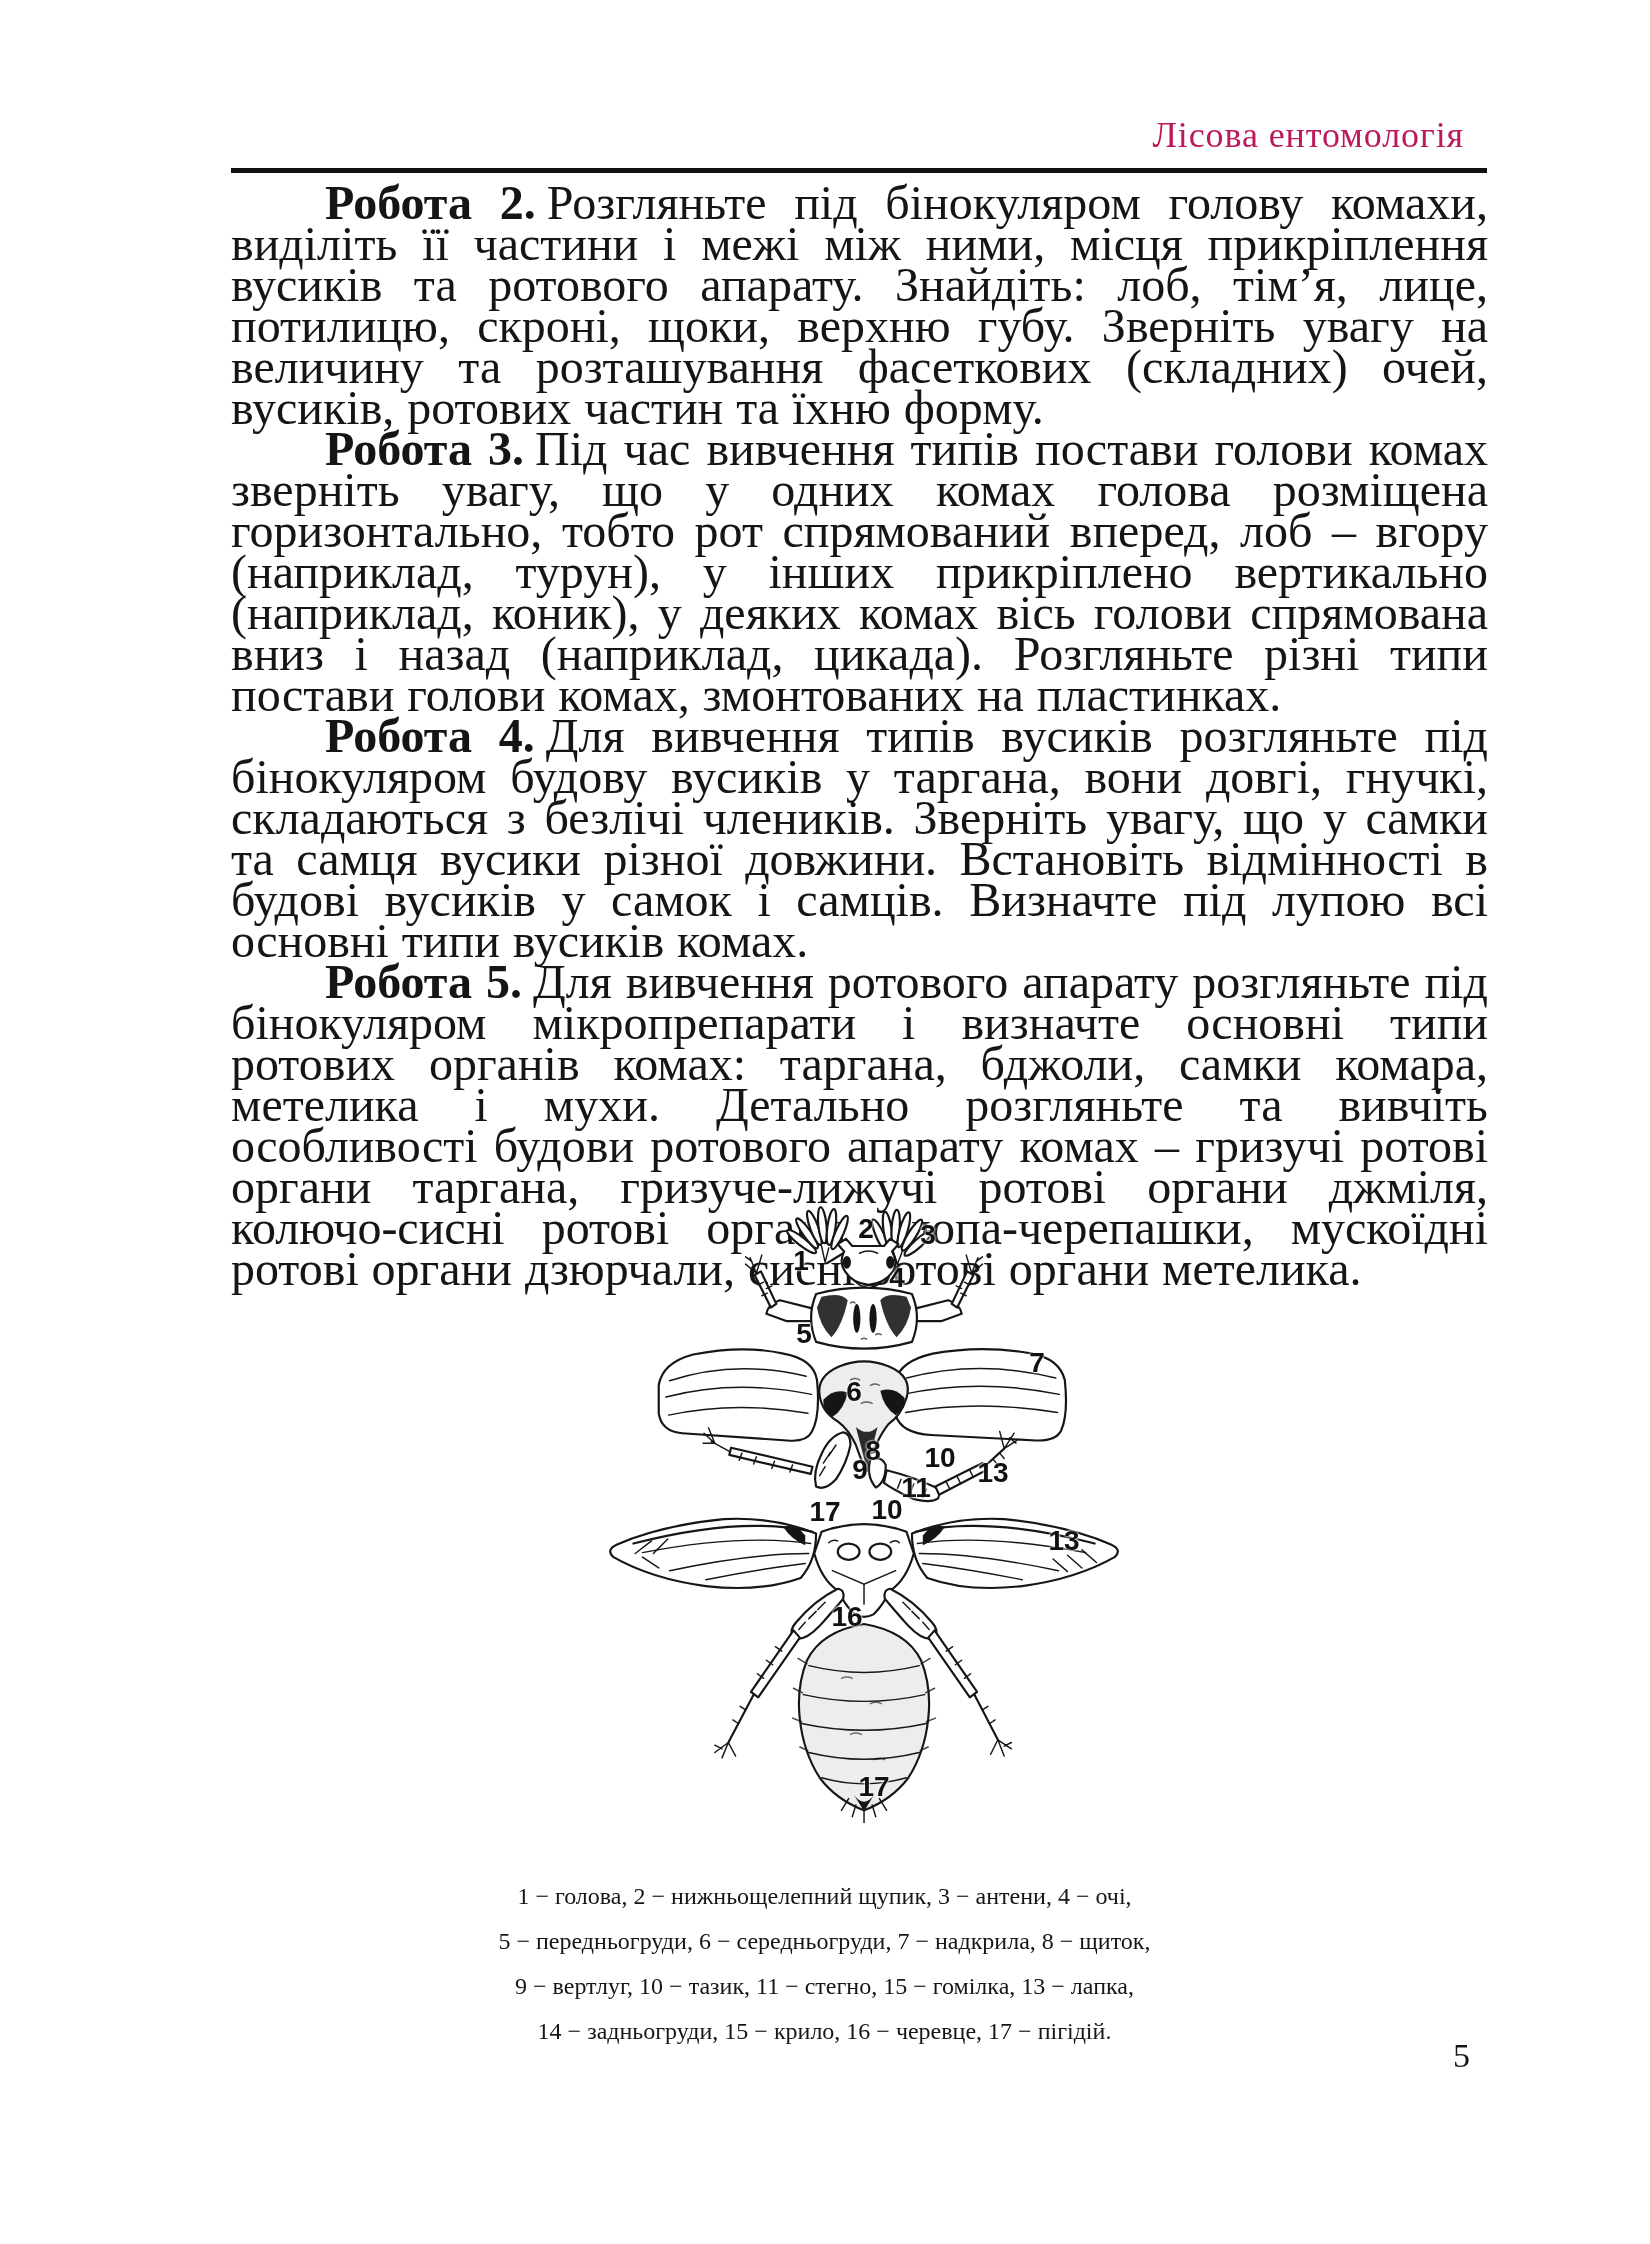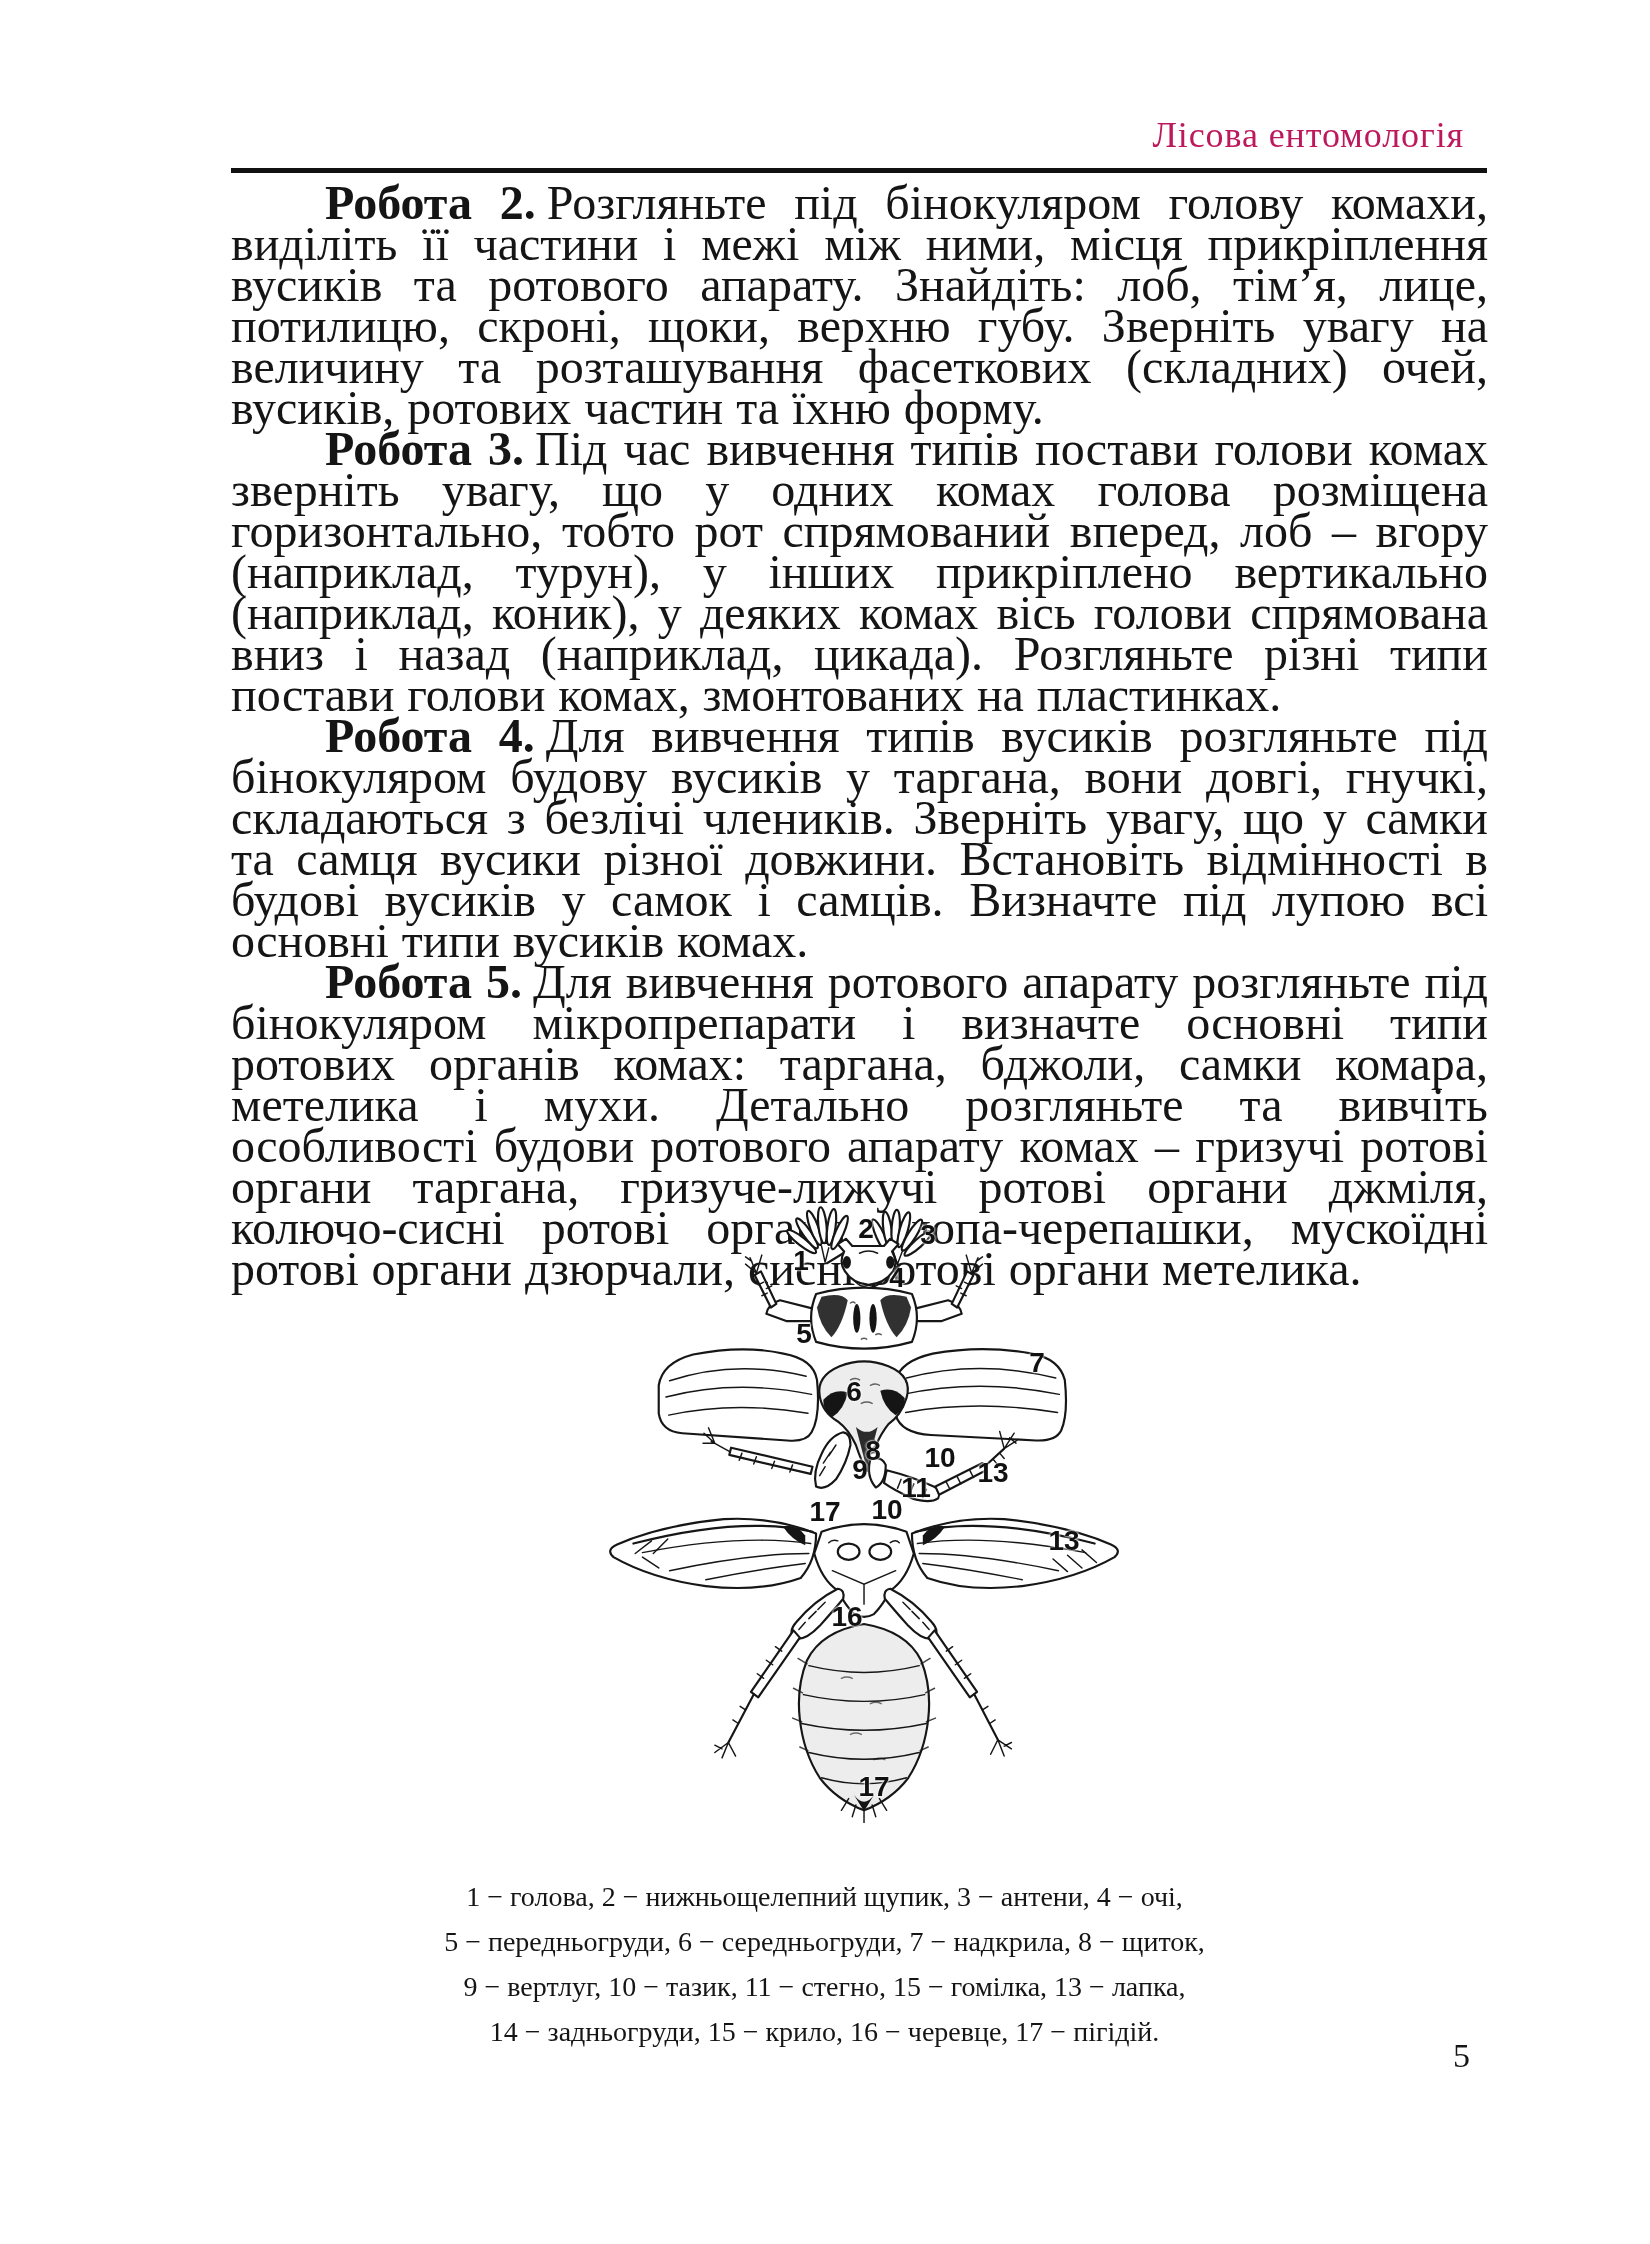--- a/index.html
+++ b/index.html
@@ -37,21 +37,21 @@
     font-weight:bold;font-size:28px;color:#111;line-height:1;
     text-shadow:0 0 2.7px #fff, 0 0 2.7px #fff;
   }
   .fig-caption{
     position:absolute;top:1826px;left:196px;width:1257px;
     text-align:center;font-size:38px;line-height:43px;
   }
   .fig-caption .cap-lead{font-weight:bold;font-style:italic;margin-right:12.7px;}
   .fig-legend{
     position:absolute;top:1874px;left:196px;width:1257px;
-    text-align:center;font-size:28px;line-height:45px;
+    text-align:center;font-size:24px;line-height:45px;
   }
   .page-number{
     position:absolute;top:2037px;right:181px;
     font-size:34px;
   }
   .ink{stroke:#161616;fill:none;stroke-width:2.4;stroke-linecap:round;stroke-linejoin:round;}
   .ink-thin{stroke:#161616;fill:none;stroke-width:1.6;stroke-linecap:round;}
   .white-part{fill:#ffffff;stroke:#161616;stroke-width:2.4;stroke-linejoin:round;}
   .grey-part{fill:#ededed;stroke:#161616;stroke-width:2.4;stroke-linejoin:round;}
   .dark{fill:#151515;stroke:none;}

